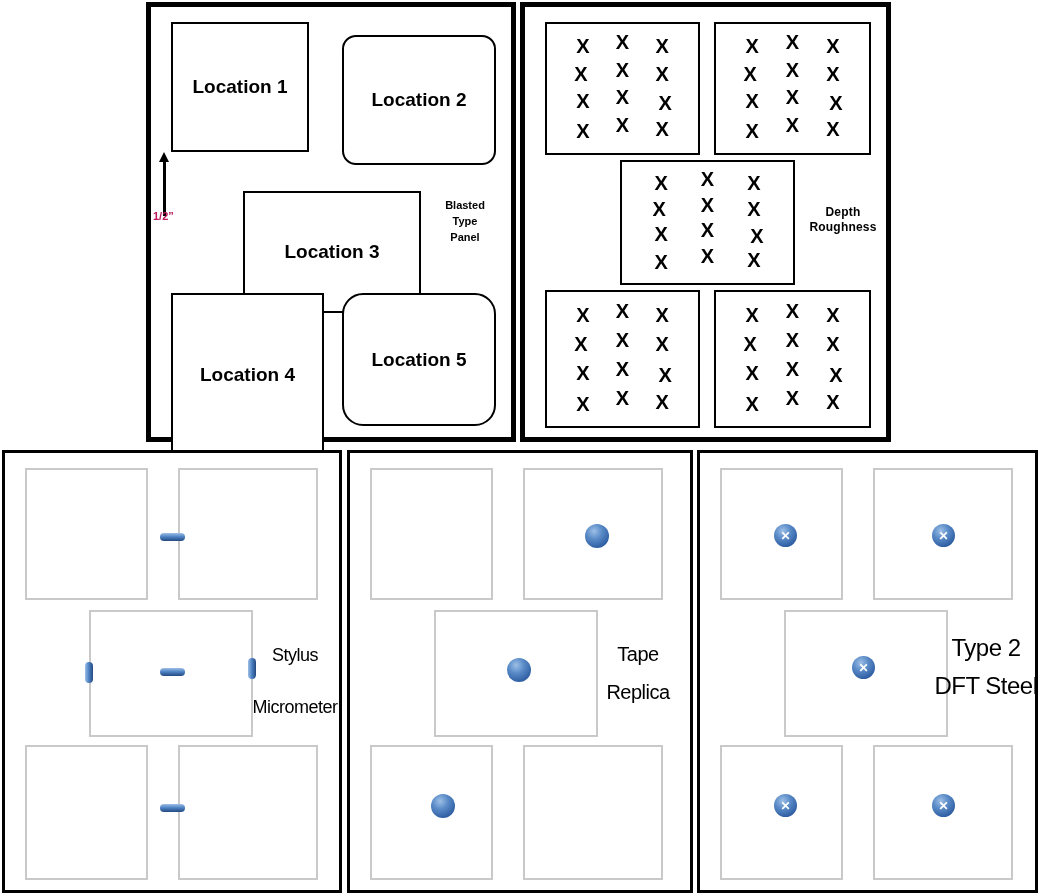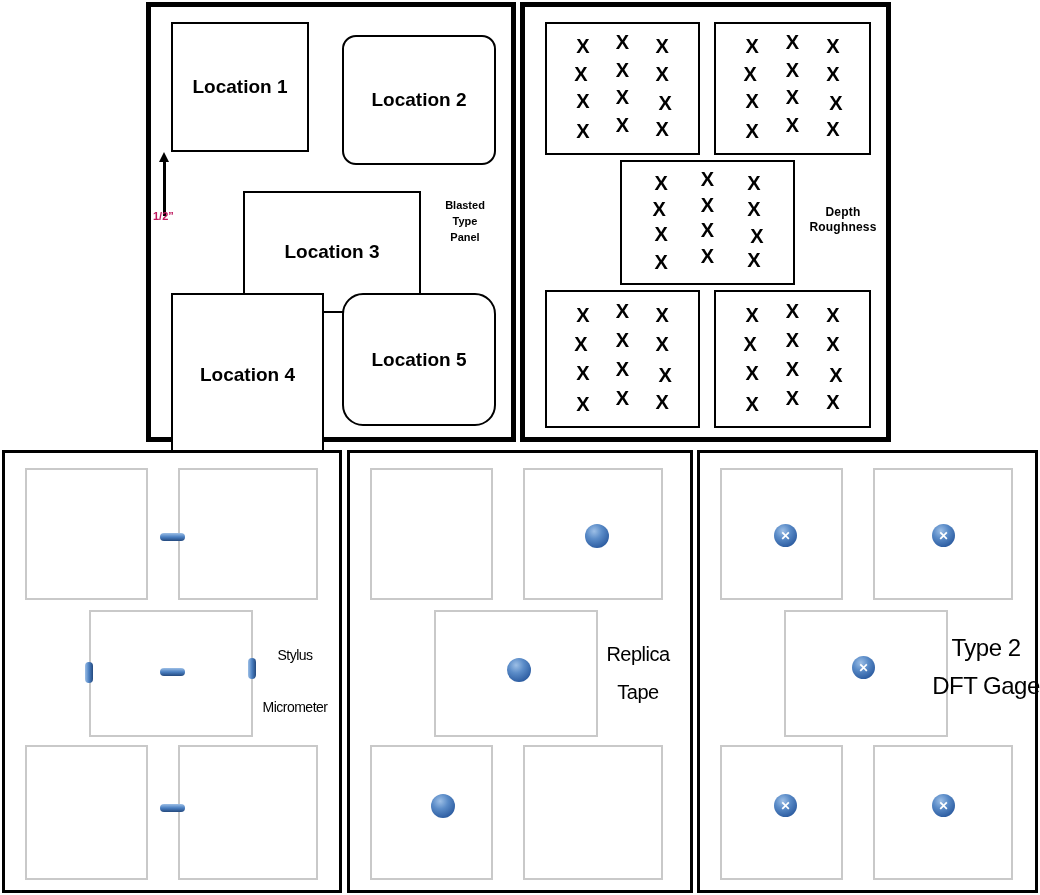--- a/index.html
+++ b/index.html
@@ -57,21 +57,21 @@
   .arrow { position: absolute; left: 6px; top: 145px; width: 14px; height: 64px; }
   .arrow-shaft { position: absolute; left: 6px; top: 9px; width: 3px; height: 55px; background: #000; display: block; }
   .arrow-head  { position: absolute; left: 2px; top: 0; width: 0; height: 0; display: block;
                  border-left: 5px solid transparent; border-right: 5px solid transparent; border-bottom: 10px solid #000; }
   .arrow-label { position: absolute; left: 2px; top: 203px; font-size: 11px; font-weight: 700; color: #be185d; }
 
   
   .caption { position: absolute; text-align: center; color: #000; }
   #cap-blasted    { left: 282px; top: 190px; width: 64px;  font-size: 11px; font-weight: 700; line-height: 16px; }
   #cap-micrometer { left: 272px; top: 198px; width: 92px;  font-size: 12px; font-weight: 600; line-height: 15px; letter-spacing: .2px; }
-  #cap-stylus     { left: 242px; top: 176px; width: 96px;  font-size: 14px; font-weight: 400; line-height: 52px; letter-spacing: -0.5px; }
+  #cap-stylus     { left: 242px; top: 176px; width: 96px;  font-size: 18px; font-weight: 400; line-height: 52px; letter-spacing: -0.5px; }
   #cap-replica    { left: 238px; top: 182px; width: 100px; font-size: 20px; font-weight: 400; line-height: 38px; letter-spacing: -0.5px; }
   #cap-dft        { left: 231px; top: 176px; width: 110px; font-size: 24px; font-weight: 400; line-height: 38px; letter-spacing: -0.5px; }
 
   
   .stylus-mark-h { position: absolute; width: 25px; height: 8px; border-radius: 4px;
                    background: linear-gradient(180deg, #9dbfe6, #4a7fc1 50%, #24497e); }
   .stylus-mark-v { position: absolute; width: 8px; height: 21px; border-radius: 4px;
                    background: linear-gradient(90deg, #9dbfe6, #4a7fc1 50%, #24497e); }
   .sm-a { left: 155px; top: 80px; }
   .sm-b { left: 80px;  top: 209px; }
@@ -235,35 +235,35 @@
   <section class="panel thin" id="panel-replica">
     <div class="rect light-rect s-tl"></div>
     <div class="rect light-rect s-tr"></div>
     <div class="rect light-rect s-mid"></div>
     <div class="rect light-rect s-bl"></div>
     <div class="rect light-rect s-br"></div>
     <span class="dot rd-1"></span>
     <span class="dot rd-2"></span>
     <span class="dot rd-3"></span>
     <div class="caption" id="cap-replica">
+      <div>Tape</div>
       <div>Replica</div>
-      <div>Tape</div>
     </div>
   </section>
 
   <section class="panel thin" id="panel-dft">
     <div class="rect light-rect s-tl"></div>
     <div class="rect light-rect s-tr"></div>
     <div class="rect light-rect s-mid"></div>
     <div class="rect light-rect s-bl"></div>
     <div class="rect light-rect s-br"></div>
     <span class="cx-marker cx-tl">✕</span>
     <span class="cx-marker cx-tr">✕</span>
     <span class="cx-marker cx-mid">✕</span>
     <span class="cx-marker cx-bl">✕</span>
     <span class="cx-marker cx-br">✕</span>
     <div class="caption" id="cap-dft">
       <div>Type 2</div>
-      <div>DFT Gage</div>
+      <div>DFT Steel</div>
     </div>
   </section>
 
 </main>
 
 </body></html>

